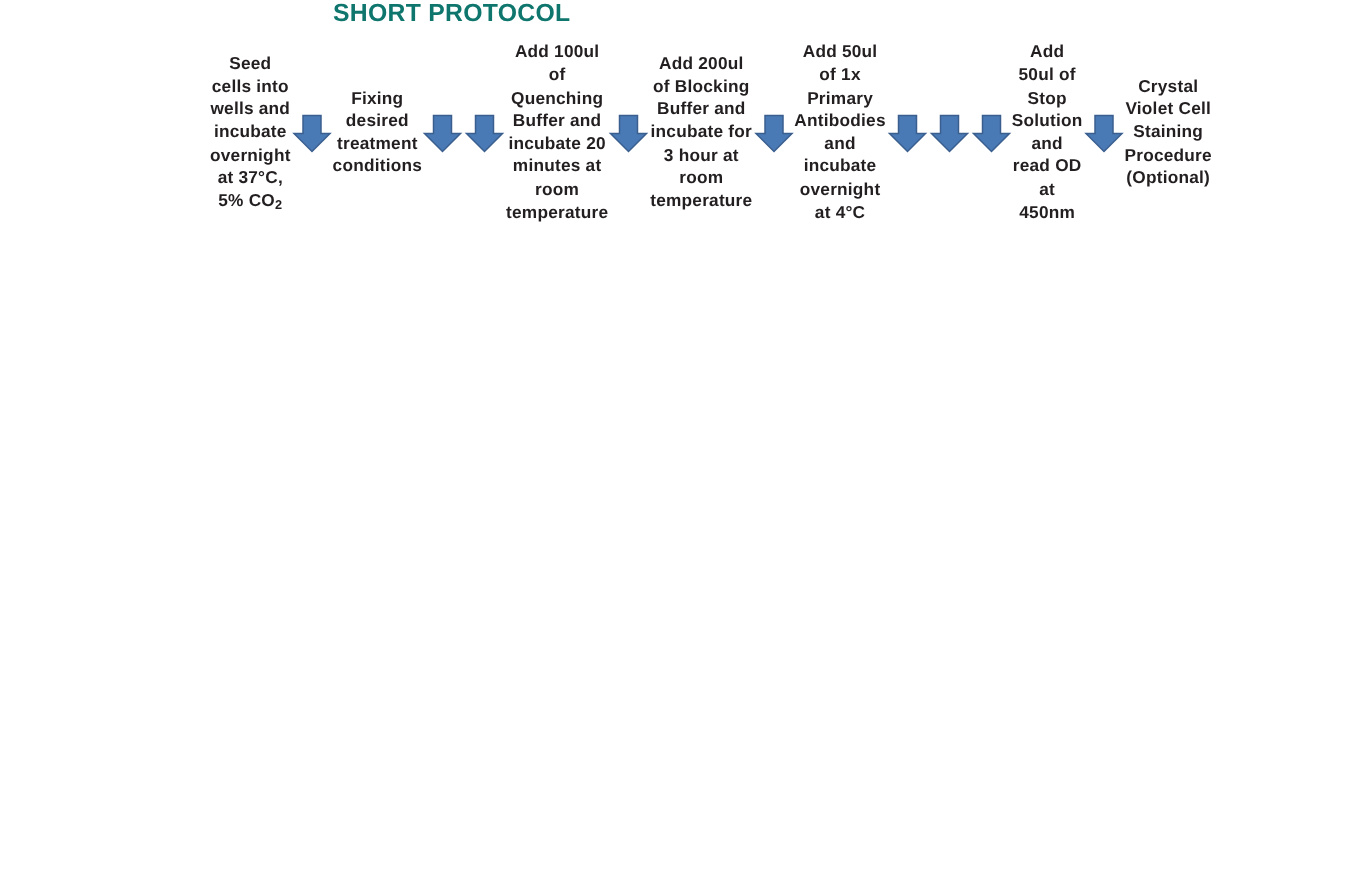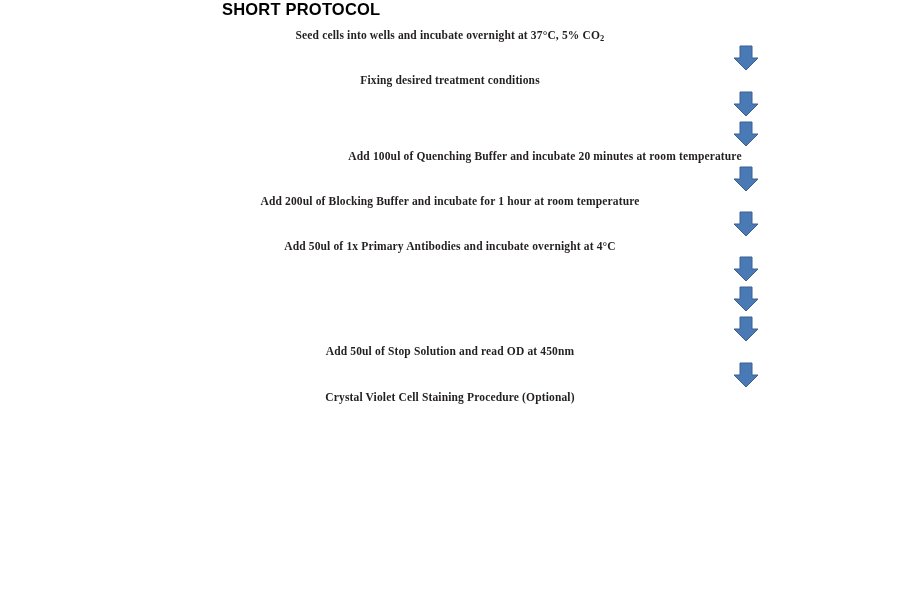--- a/index.html
+++ b/index.html
@@ -20,32 +20,30 @@
     height: 594px;
     box-sizing: border-box;
   }
   .title {
     position: absolute;
     left: 222px;
     top: 0px;
     font-size: 16.5px;
     font-weight: bold;
     letter-spacing: 0.2px;
-    color: #000000;
+    color: #0f766e;
     white-space: nowrap;
   }
   .flow {
     position: absolute;
     left: 140px;
     top: 28px;
     width: 620px;
     display: flex;
-    flex-direction: column;
-    align-items: flex-end;
-    font-family: Liberation Serif, serif;
+    align-items: center;
   }
   .step {
     width: 100%;
     text-align: center;
     font-size: 11.5px;
     font-weight: bold;
     line-height: 1.33;
     color: #231f20;
     letter-spacing: 0.15px;
   }
@@ -101,21 +99,21 @@
     </div>
 
     <div class="step narrow"><span>Add 100ul of Quenching Buffer and incubate 20 minutes at room temperature</span></div>
 
     <div class="arrow-wrap">
       <svg width="28" height="26" viewBox="0 0 28 26">
         <polygon points="8,1 20,1 20,13 26,13 14,25 2,13 8,13" fill="#4a7ab5" stroke="#3a5f8f" stroke-width="1"></polygon>
       </svg>
     </div>
 
-    <div class="step"><span>Add 200ul of Blocking Buffer and incubate for 1 hour at room temperature</span></div>
+    <div class="step"><span>Add 200ul of Blocking Buffer and incubate for 3 hour at room temperature</span></div>
 
     <div class="arrow-wrap">
       <svg width="28" height="26" viewBox="0 0 28 26">
         <polygon points="8,1 20,1 20,13 26,13 14,25 2,13 8,13" fill="#4a7ab5" stroke="#3a5f8f" stroke-width="1"></polygon>
       </svg>
     </div>
 
     <div class="step"><span>Add 50ul of 1x Primary Antibodies and incubate overnight at 4°C</span></div>
 
     <div class="arrow-wrap">

